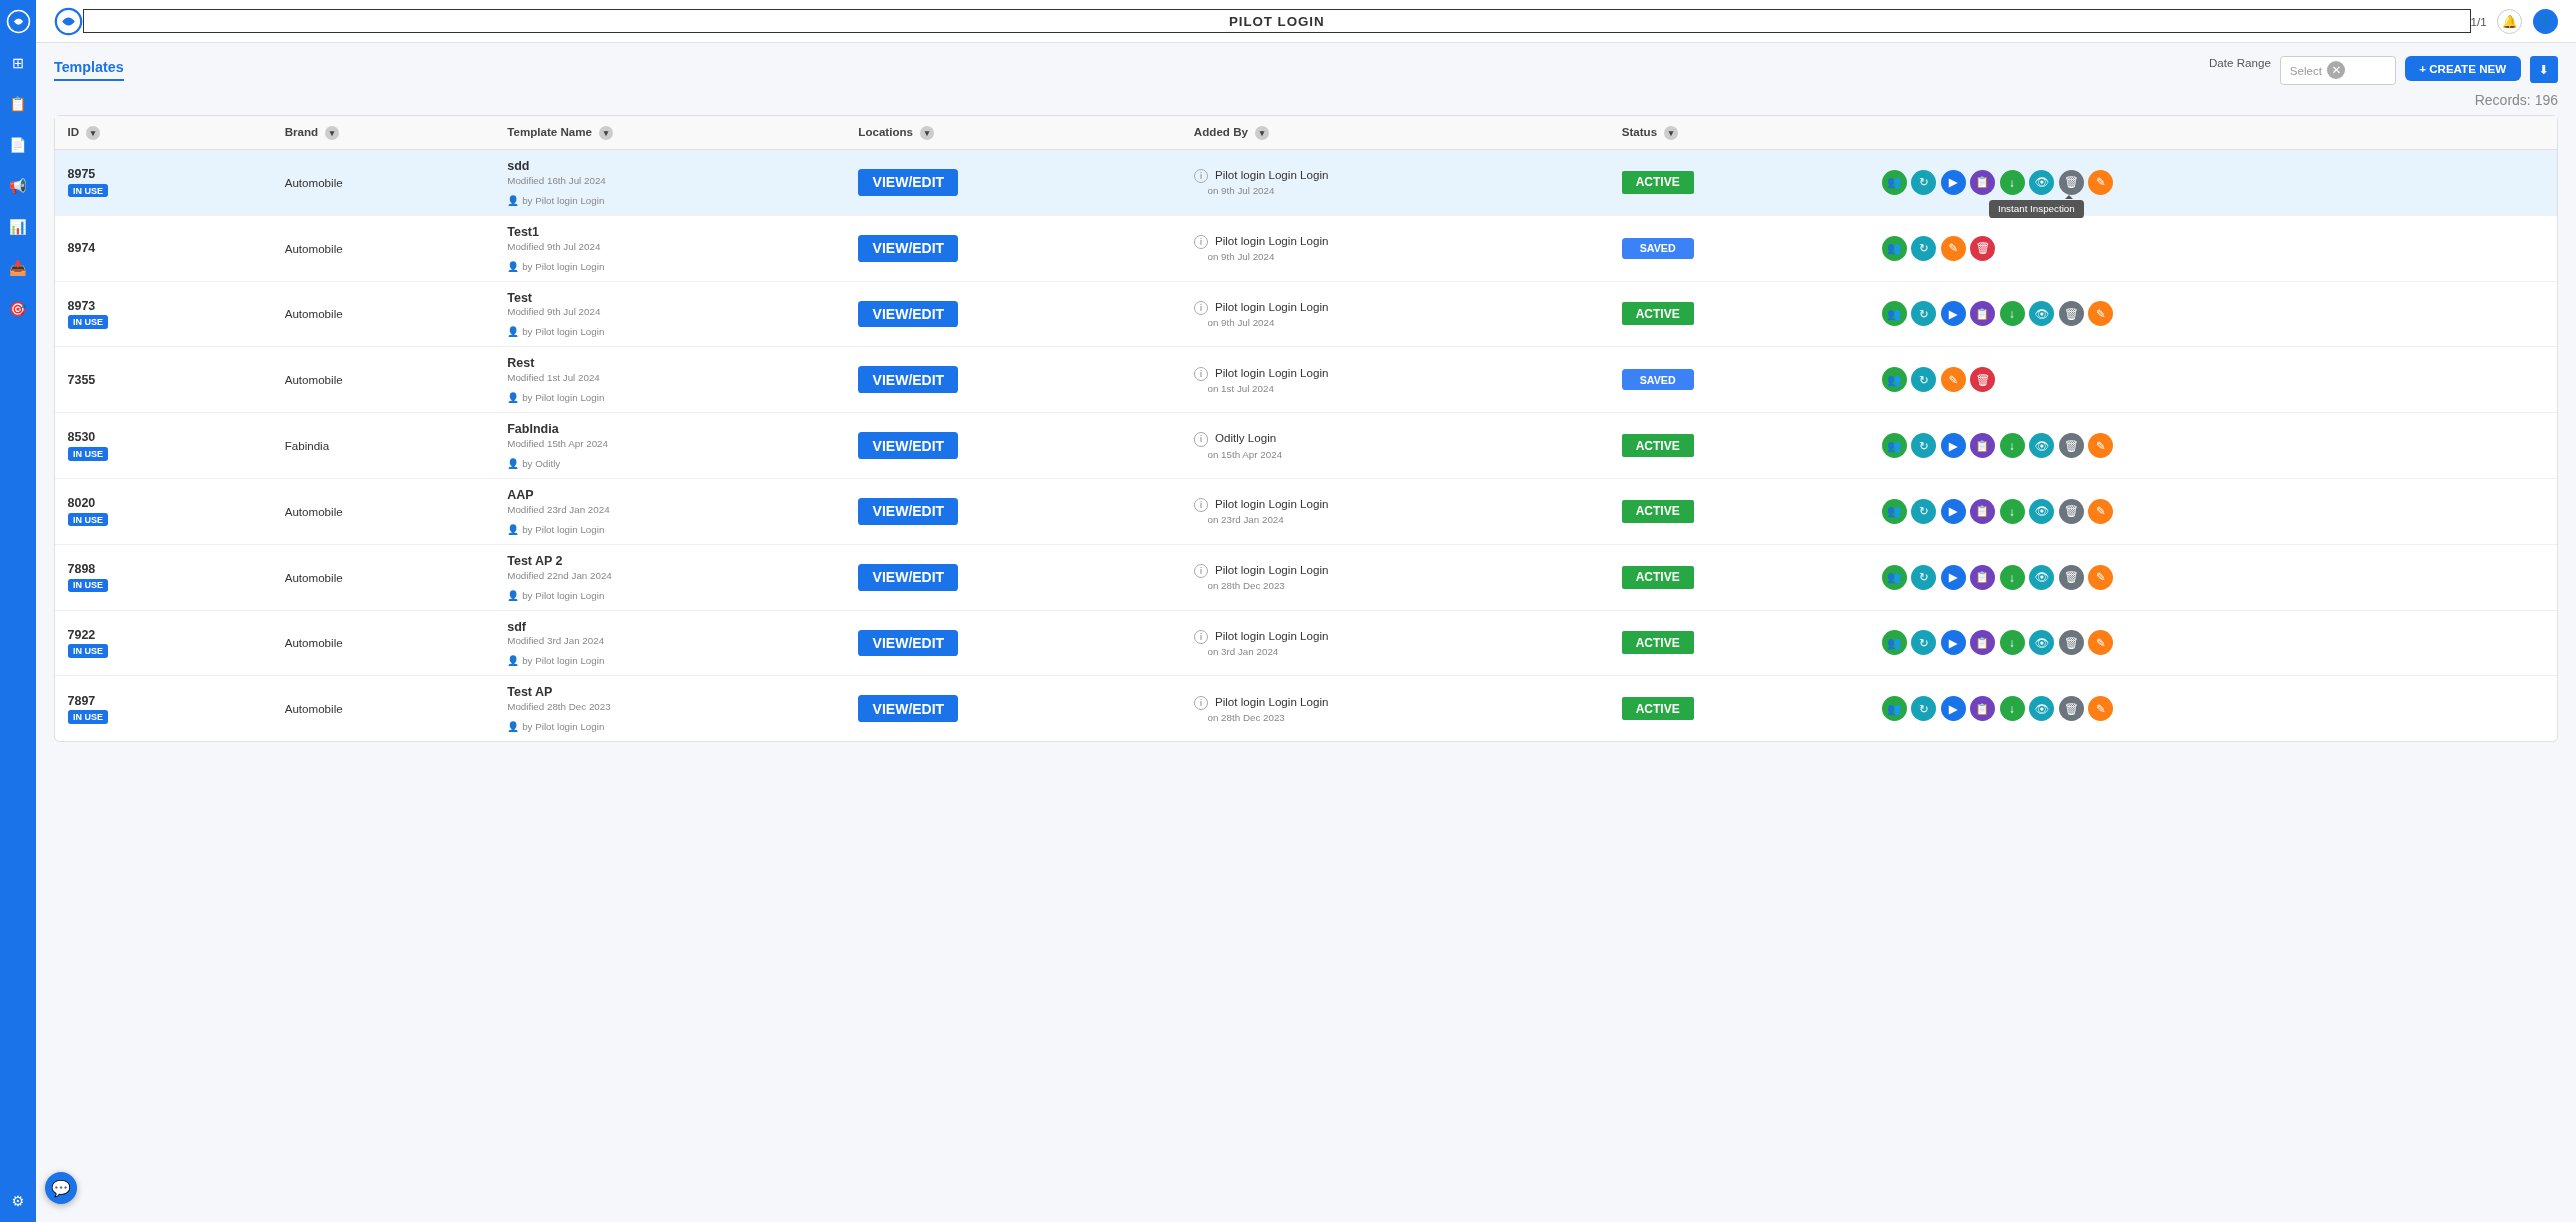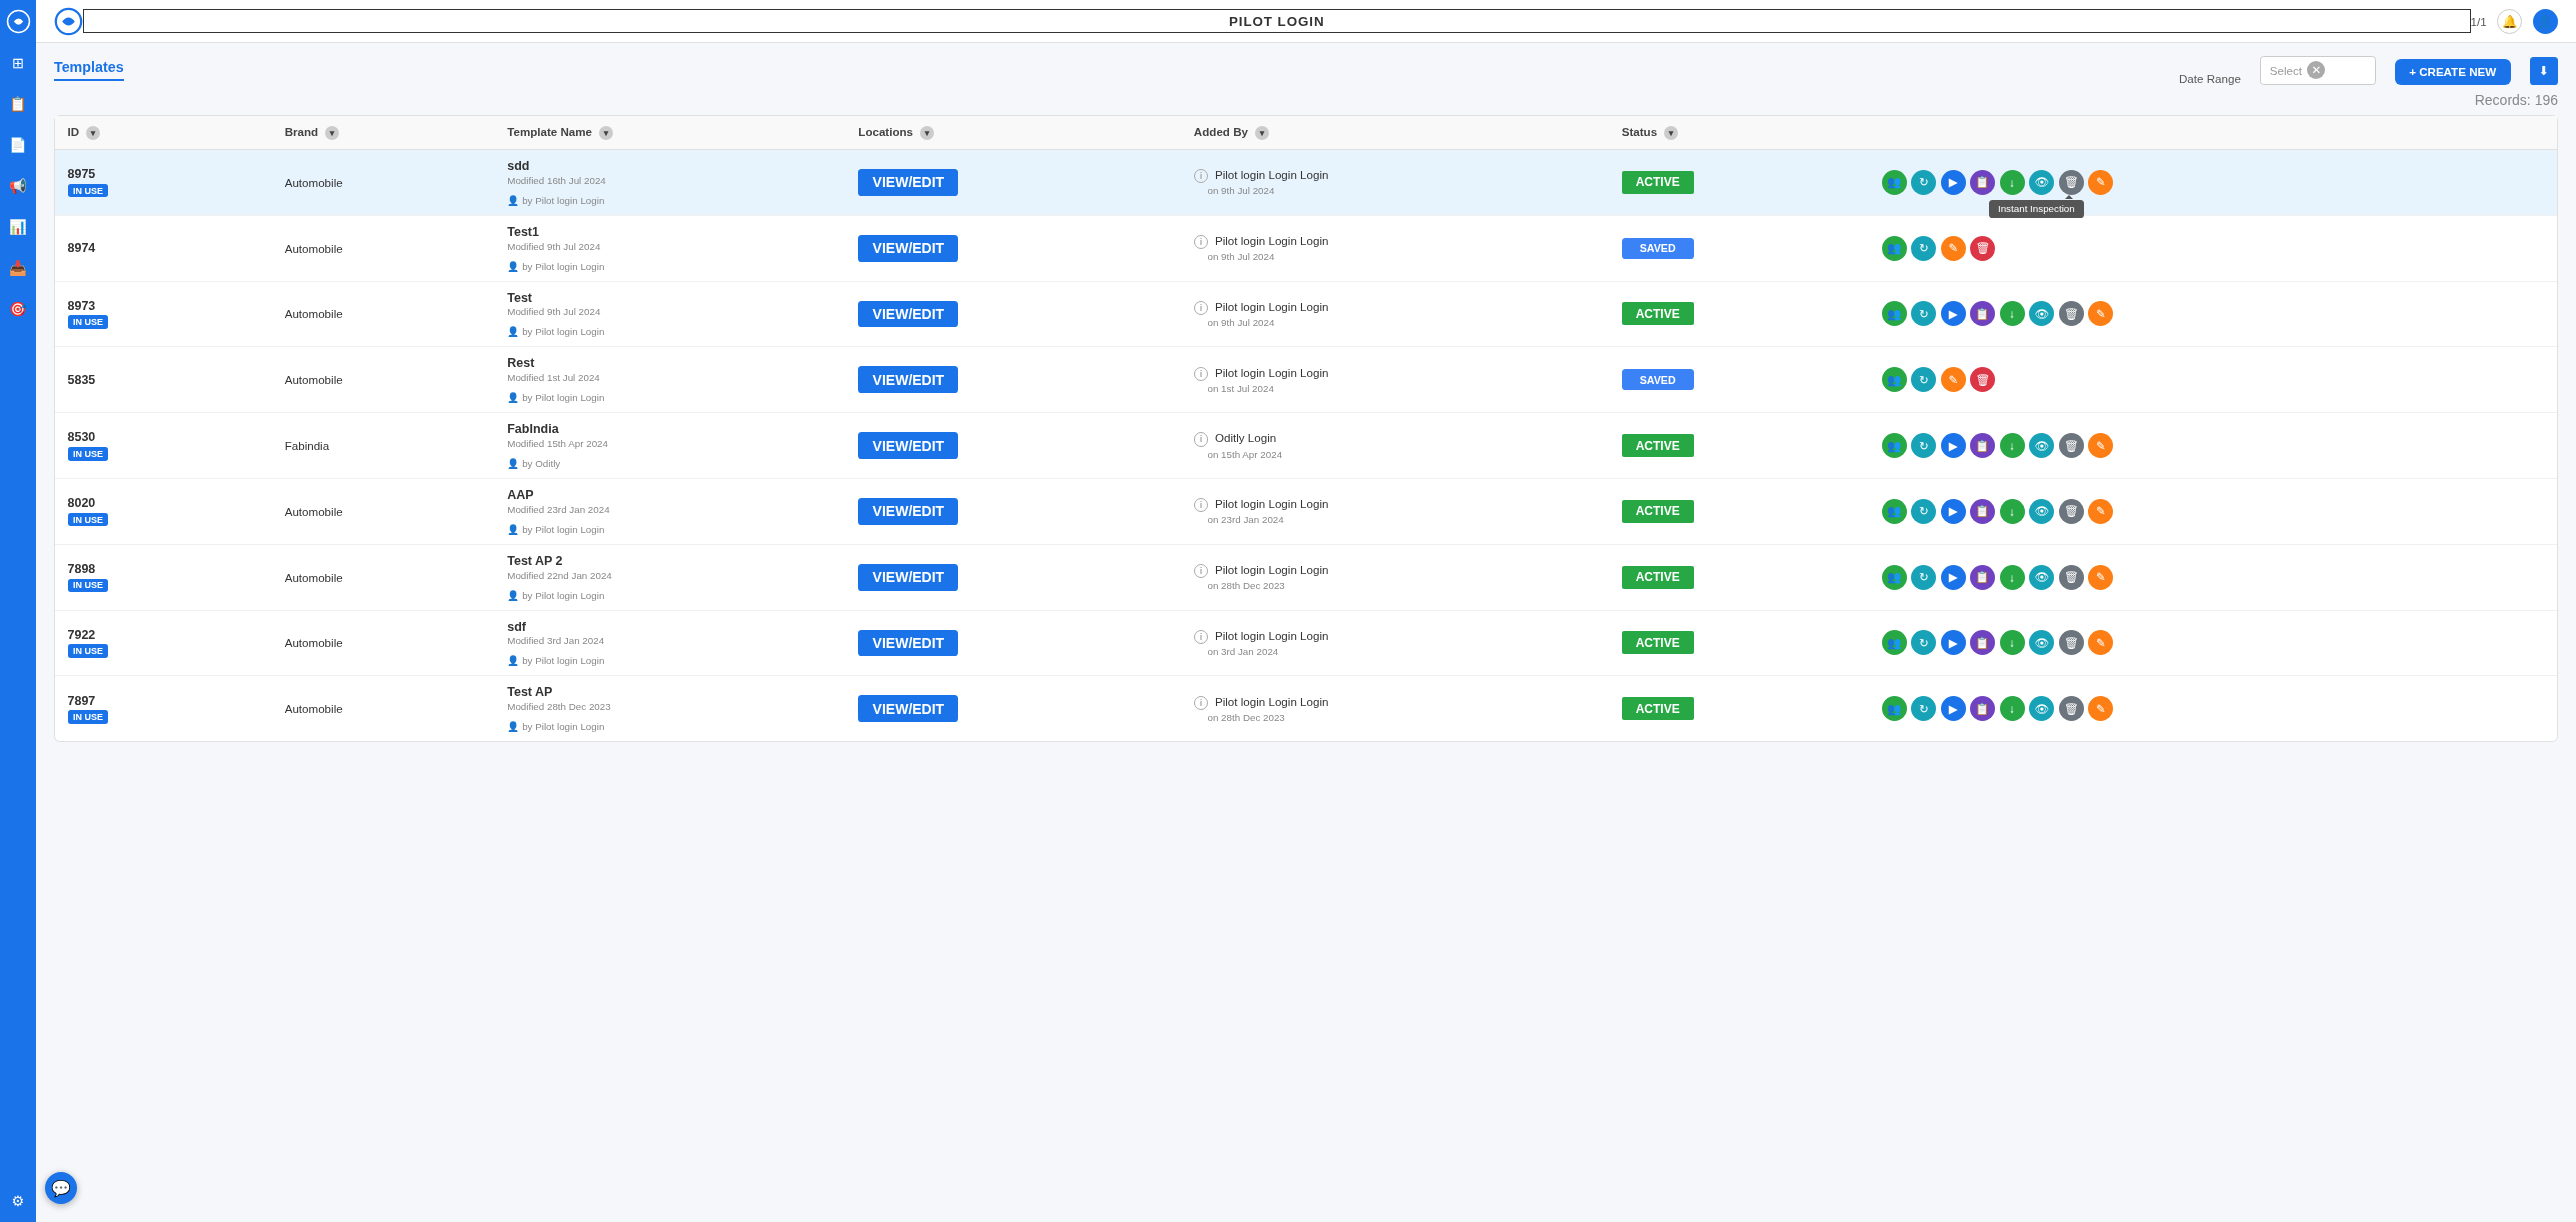--- a/index.html
+++ b/index.html
@@ -114,22 +114,22 @@
     }
     .tab-templates {
       font-size: 14.3px;
       font-weight: 600;
       color: #1a73e8;
       border-bottom: 2.7px solid #1a73e8;
       padding-bottom: 3.6px;
     }
     .toolbar-right {
       display: flex;
-      align-items: flex-end;
-      gap: 19px;
+      align-items: flex-start;
+      gap: 9px;
     }
     .date-range-label { color: #555; font-size: 11.6px; }
     .date-range-select {
       border: 0.9px solid #ccc;
       border-radius: 3.6px;
       padding: 4.5px 9px;
       font-size: 11.6px;
       display: flex;
       align-items: center;
       gap: 5.4px;
@@ -501,21 +501,21 @@
                   <div class="tooltip-container">
       <button class="action-btn btn-gray-trash" title="Delete">🗑</button>
 
     </div>
                   <button class="action-btn btn-orange-edit" title="Edit">✎</button>
                 </div>
               </td>
             </tr>
             <tr>
               <td class="id-cell">
-                <span class="id-number">5835</span>
+                <span class="id-number">7355</span>
               </td>
               <td>Automobile</td>
               <td>
     <div class="template-name">Rest</div>
     <div class="template-modified">Modified 1st Jul 2024</div>
     <div class="template-by">👤 by Pilot login Login</div>
   </td>
               <td><button class="btn-view-edit">VIEW/EDIT</button></td>
               <td class="added-by-cell">
     <span class="info-icon">i</span>

